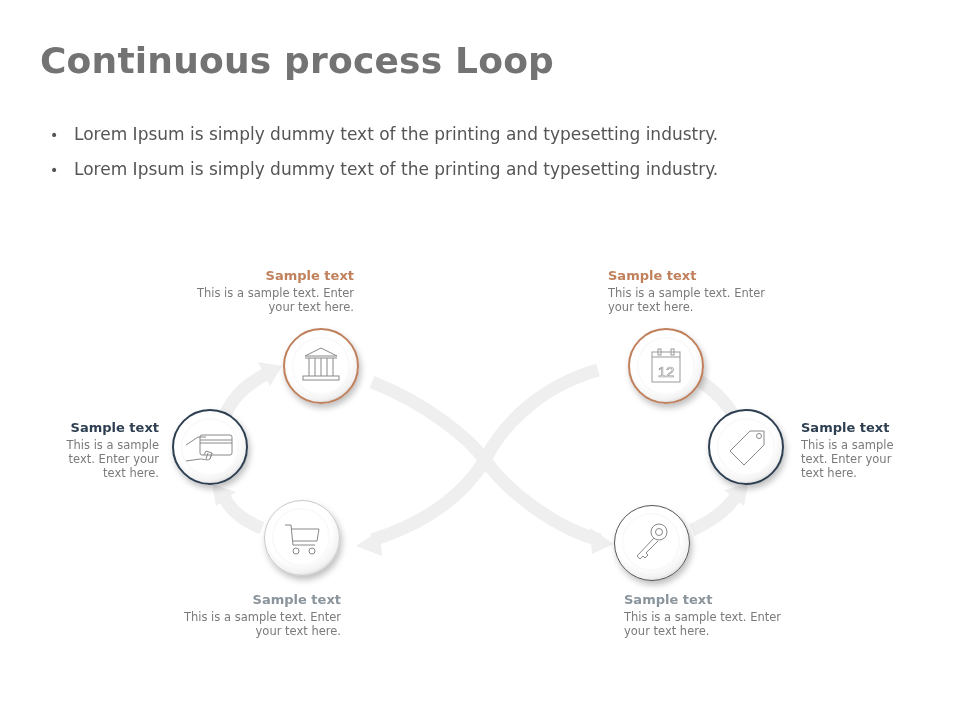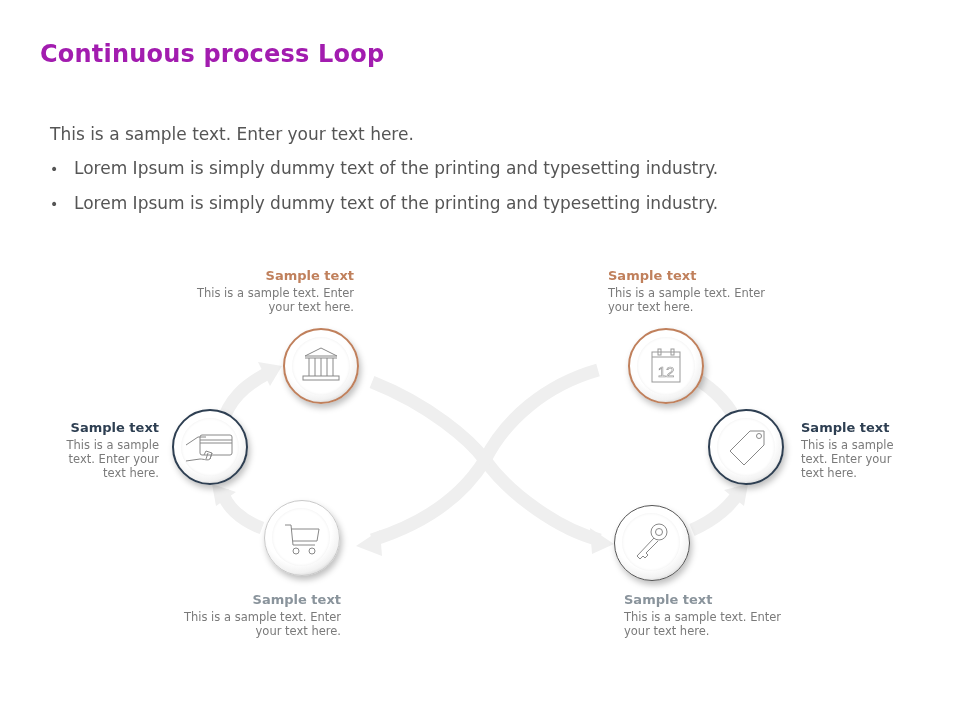--- a/index.html
+++ b/index.html
@@ -1,38 +1,37 @@
 <!DOCTYPE html>
 <html><head>
 <meta charset="utf-8">
 <style>
   html,body{margin:0;padding:0;background:#fff;}
   body{width:960px;height:720px;position:relative;overflow:hidden;font-family:"DejaVu Sans","Liberation Sans",sans-serif;}
-  .title{position:absolute;left:40px;top:40px;font-size:24px;font-weight:bold;color:#a21caf;letter-spacing:0.2px;}
+  .title{position:absolute;left:40px;top:40px;font-size:36px;font-weight:bold;color:#737373;letter-spacing:0.2px;}
   .intro{position:absolute;left:50px;top:117px;font-size:17px;color:#555;line-height:34px;}
   .intro .bul{padding-left:0;}
   .intro .bul span.dot{display:inline-block;width:24px;font-size:14px;}
   svg.loop{position:absolute;left:0;top:0;}
   .lbl{position:absolute;font-size:11.5px;color:#7a7a7a;line-height:14px;}
   .lbl .h{font-size:13px;font-weight:bold;line-height:20px;}
   .right{text-align:right;}
   .left{text-align:left;}
   .circle{position:absolute;width:76px;height:76px;border-radius:50%;box-sizing:border-box;
     background:radial-gradient(circle at 45% 40%,#fff 55%,#f2f2f2 70%,#bdbdbd 85%,#999 100%);
     box-shadow:2px 4px 6px rgba(0,0,0,0.25);}
   .circle .inner{position:absolute;left:7px;top:7px;width:58px;height:58px;border-radius:50%;background:#fff;box-shadow:inset 0 0 3px rgba(0,0,0,0.08);}
   .circle svg{position:absolute;left:0;top:0;}
 </style>
 </head>
 <body>
 
 <div class="title">Continuous process Loop</div>
 
 <div class="intro">
-  <div>This is a sample text. Enter your text here.</div>
   <div class="bul"><span class="dot">•</span><span>Lorem Ipsum is simply dummy text of the printing and typesetting industry.</span></div>
   <div class="bul"><span class="dot">•</span><span>Lorem Ipsum is simply dummy text of the printing and typesetting industry.</span></div>
 </div>
 
 <svg class="loop" width="960" height="720">
   <g fill="none" stroke="#efefef" stroke-width="13" stroke-linecap="butt">
 
     <path d="M372 382 C 430 405, 470 440, 485 460 C 510 495, 560 530, 600 540"></path>
     <path d="M598 370 C 545 385, 505 420, 485 460 C 460 500, 420 525, 372 540"></path>
 

